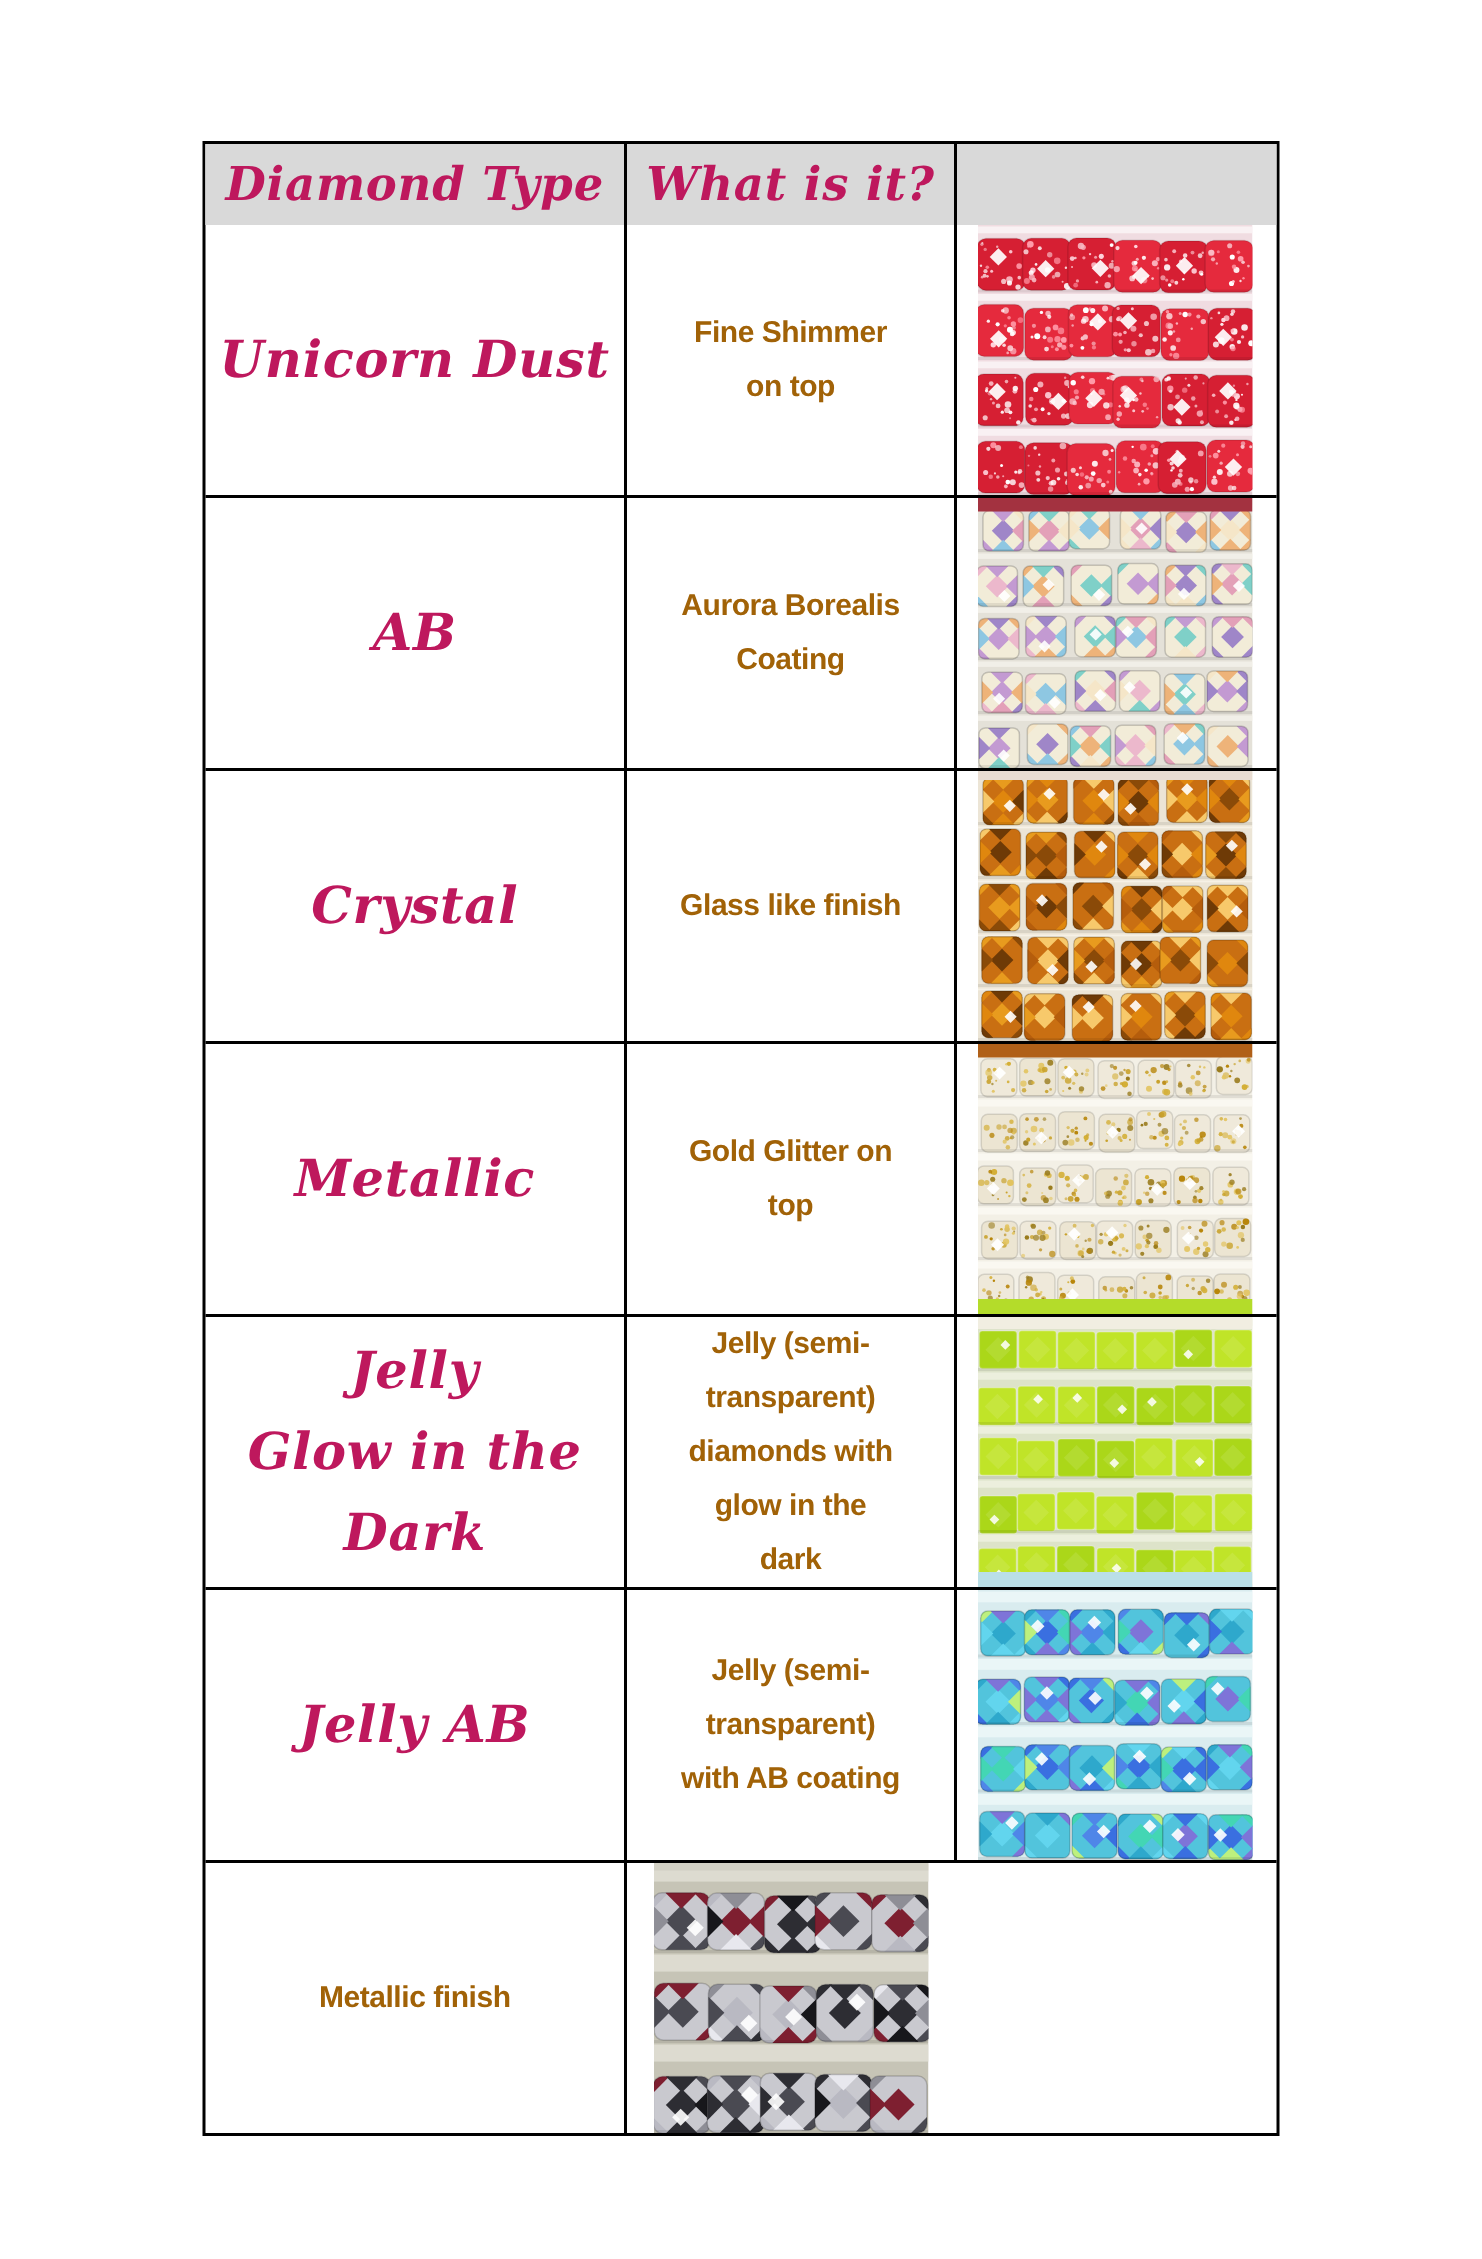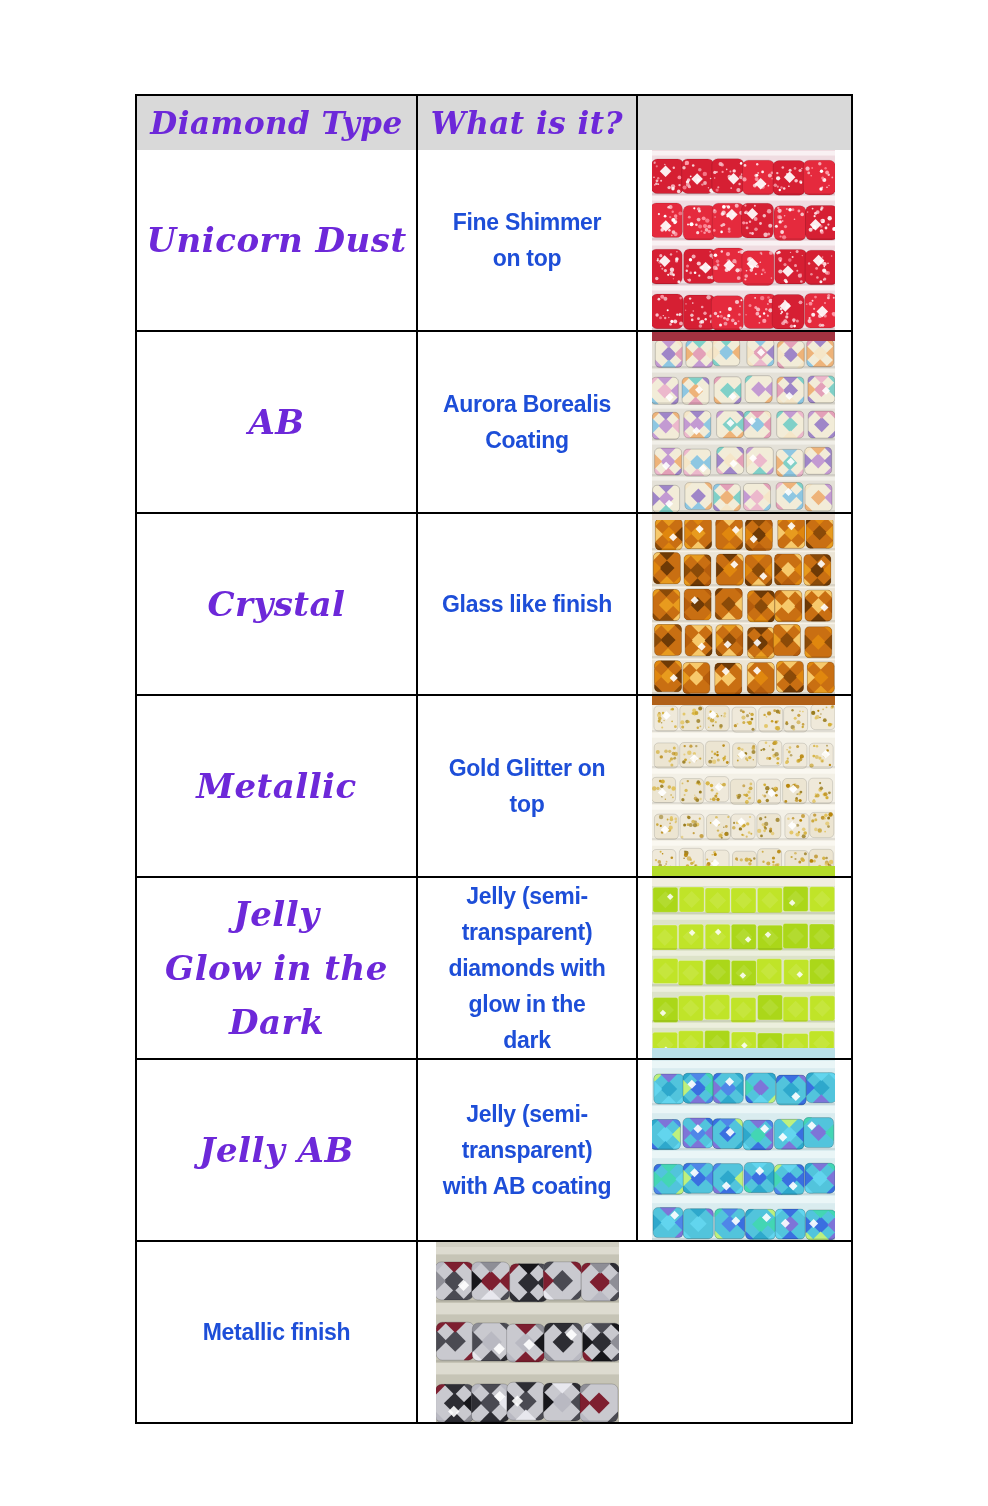--- a/index.html
+++ b/index.html
@@ -17,27 +17,27 @@
   .trow{display:grid;grid-template-columns:281px 220px 213px;}
   .trow + .trow{border-top:2px solid #000;}
   .cell{box-sizing:border-box;display:flex;flex-direction:column;align-items:center;justify-content:center;text-align:center;overflow:hidden;}
   .cell.c1,.cell.c2{border-right:2px solid #000;}
   .hrow{height:54px;background:#d9d9d9;}
   .hrow .cell{background:#d9d9d9;}
   .brow{height:180px;}
   .script{
     font-family:"DejaVu Serif", serif;
     font-style:italic;font-weight:bold;
-    font-size:33px;letter-spacing:0.5px;color:#6d28d9;
+    font-size:33px;letter-spacing:0.5px;color:#be185d;
   }
   .hcell{font-size:31px;}
   .typename{font-size:34px;line-height:54px;}
   .desc{
-    font-weight:bold;font-size:23px;line-height:36px;
-    letter-spacing:-0.3px;color:#1d4ed8;padding:0 6px;
+    font-weight:bold;font-size:20px;line-height:36px;
+    letter-spacing:-0.3px;color:#a16207;padding:0 6px;
   }
   .desc div{display:block;}
   .picwrap{
     width:100%;height:100%;
     display:flex;align-items:stretch;justify-content:center;
     background:#ffffff;
   }
   .pic{
     width:183px;height:180px;margin-left:-2px;
   }

